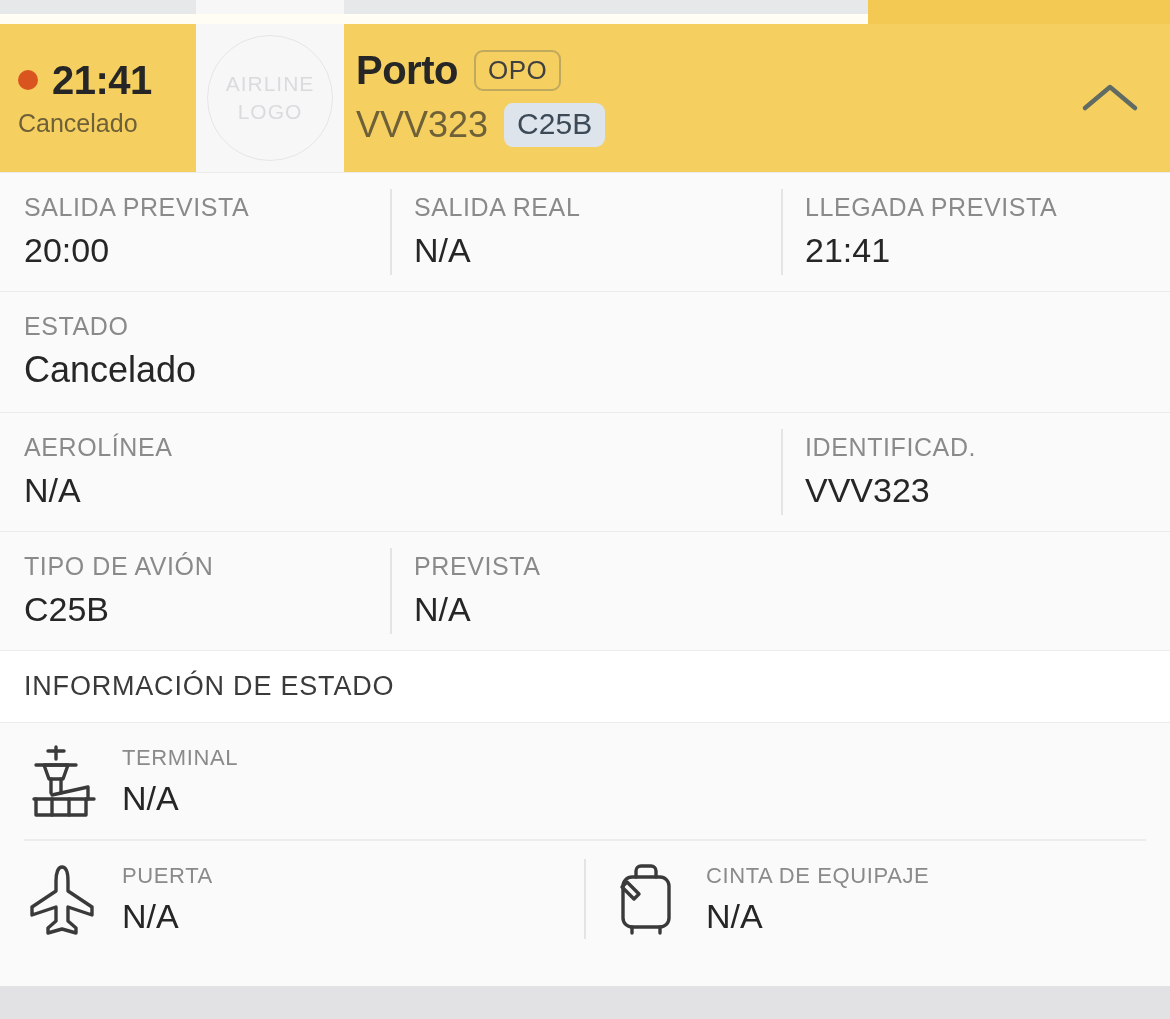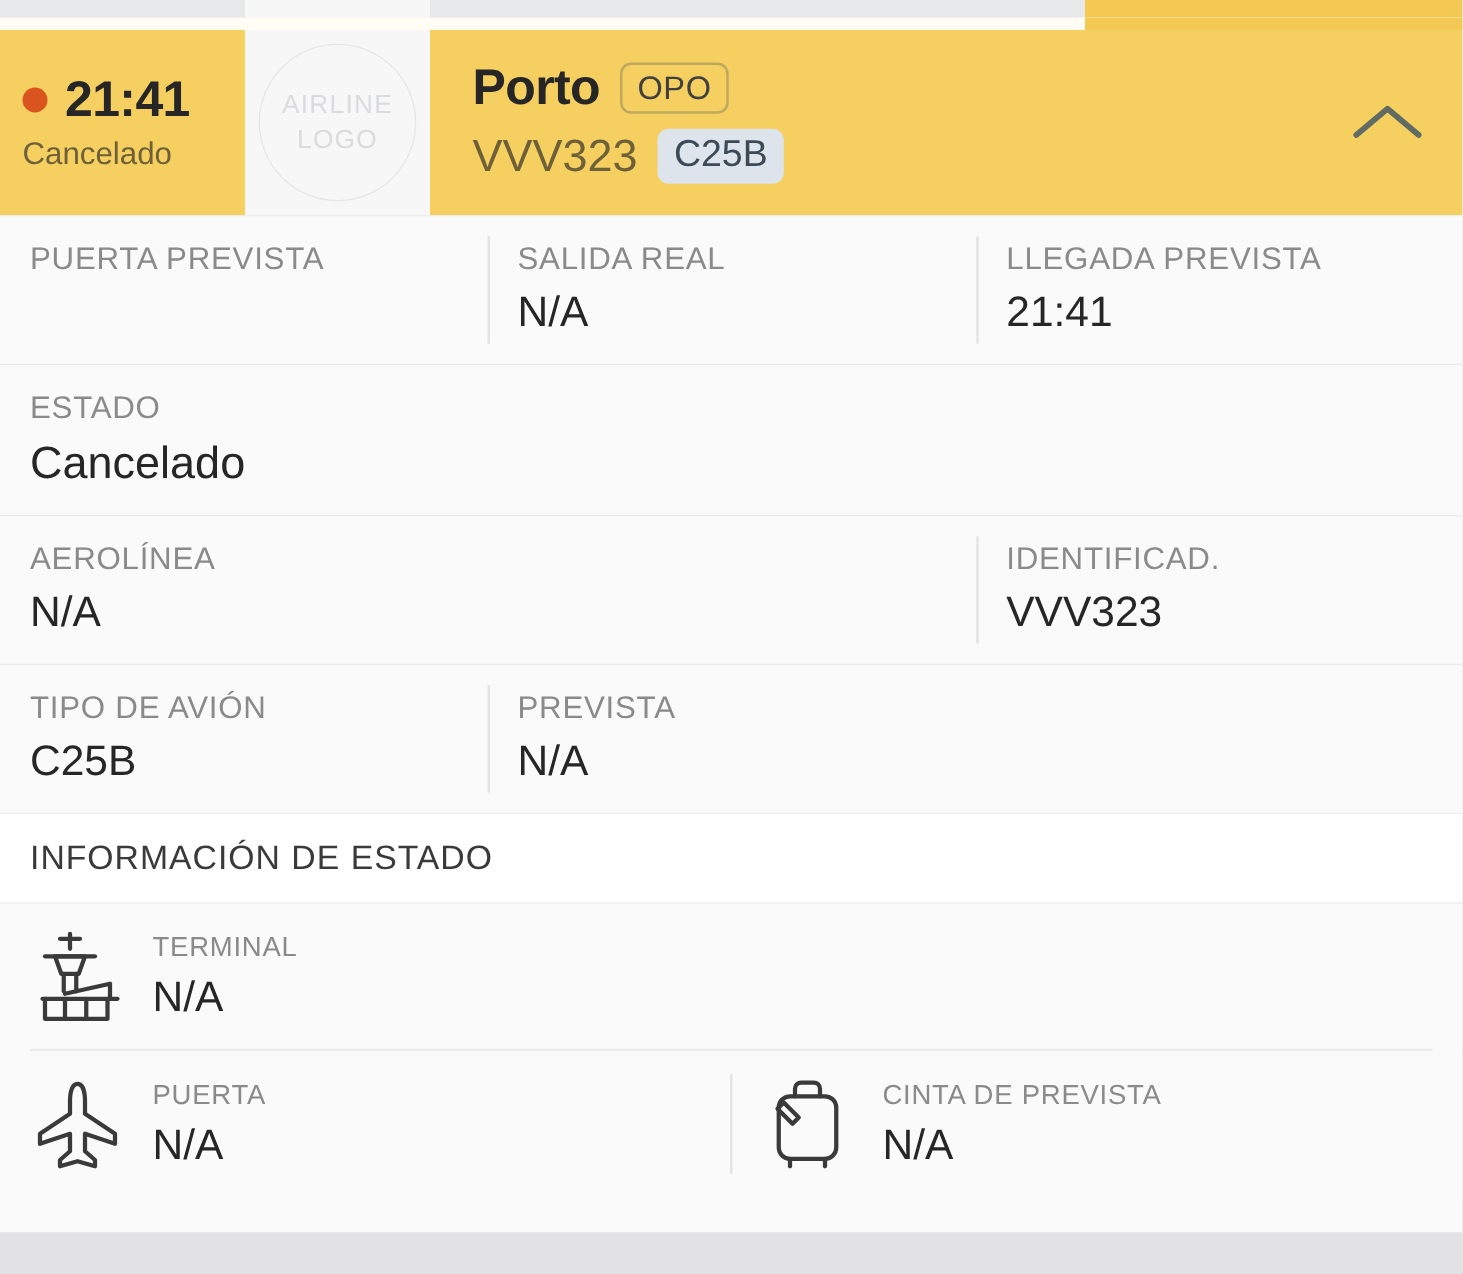--- a/index.html
+++ b/index.html
@@ -124,21 +124,21 @@
     letter-spacing: 1px;
     color: #d9dbdd;
     line-height: 1.35;
   }
 
   .hdr-flight-block {
     flex: 1 1 auto;
     display: flex;
     flex-direction: column;
     justify-content: center;
-    padding-left: 34px;
+    padding-left: 12px;
   }
   .dest-line {
     display: flex;
     align-items: center;
     gap: 16px;
   }
   .dest-city {
     font-size: 40px;
     font-weight: bold;
     color: #262626;
@@ -334,21 +334,22 @@
 
       <div class="hdr-toggle">
         <svg class="chev" width="58" height="36" viewBox="0 0 58 36">
           <path d="M4 28 L29 7 L54 28" fill="none" stroke="#5f6b63" stroke-width="4.5" stroke-linecap="round" stroke-linejoin="round"></path>
         </svg>
       </div>
     </div>
 
     <div class="detail-row row-times">
       <div class="field f1">
-        <div class="field-label">PUERTA PREVISTA</div>
+        <div class="field-label">SALIDA PREVISTA</div>
+        <div class="field-value">20:00</div>
       </div>
       <div class="field f2">
         <div class="field-label">SALIDA REAL</div>
         <div class="field-value">N/A</div>
       </div>
       <div class="field f3">
         <div class="field-label">LLEGADA PREVISTA</div>
         <div class="field-value">21:41</div>
       </div>
     </div>
@@ -450,21 +451,21 @@
 
             <rect x="10" y="16" width="46" height="50" rx="9"></rect>
 
             <path d="M14 21 L26 33 L21 38 L9 26 Z"></path>
 
             <path d="M19 66 V72"></path>
             <path d="M47 66 V72"></path>
           </svg>
         </div>
         <div class="icon-text">
-          <div class="field-label">CINTA DE PREVISTA</div>
+          <div class="field-label">CINTA DE EQUIPAJE</div>
           <div class="field-value">N/A</div>
         </div>
       </div>
     </div>
 
   </div>
 
   <div class="bottom-band"></div>
 </div>
 

